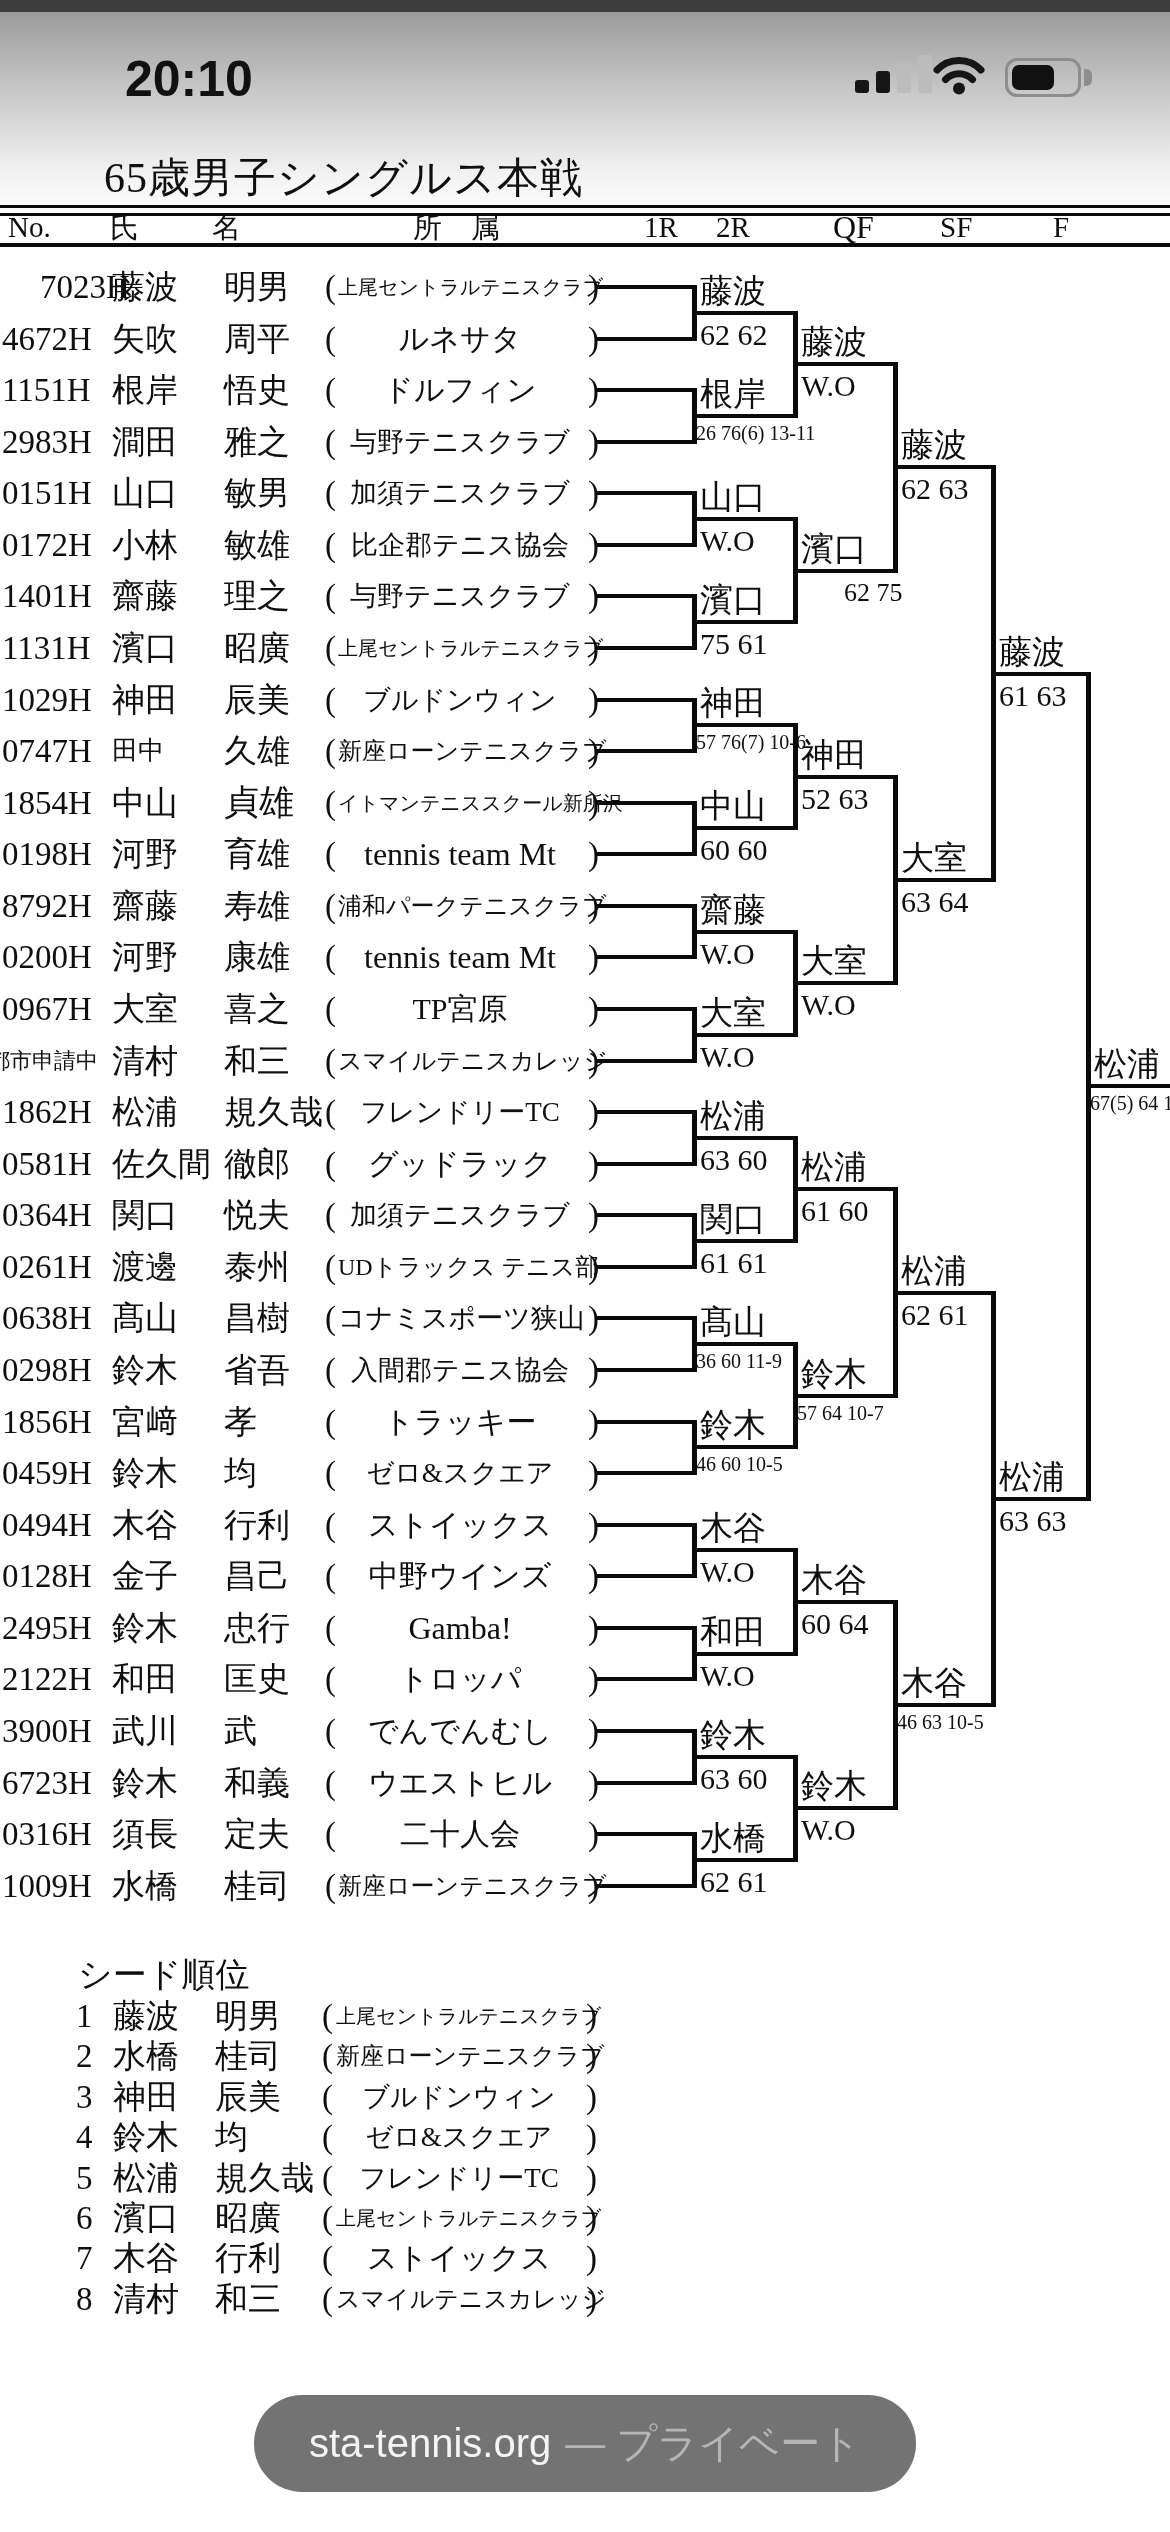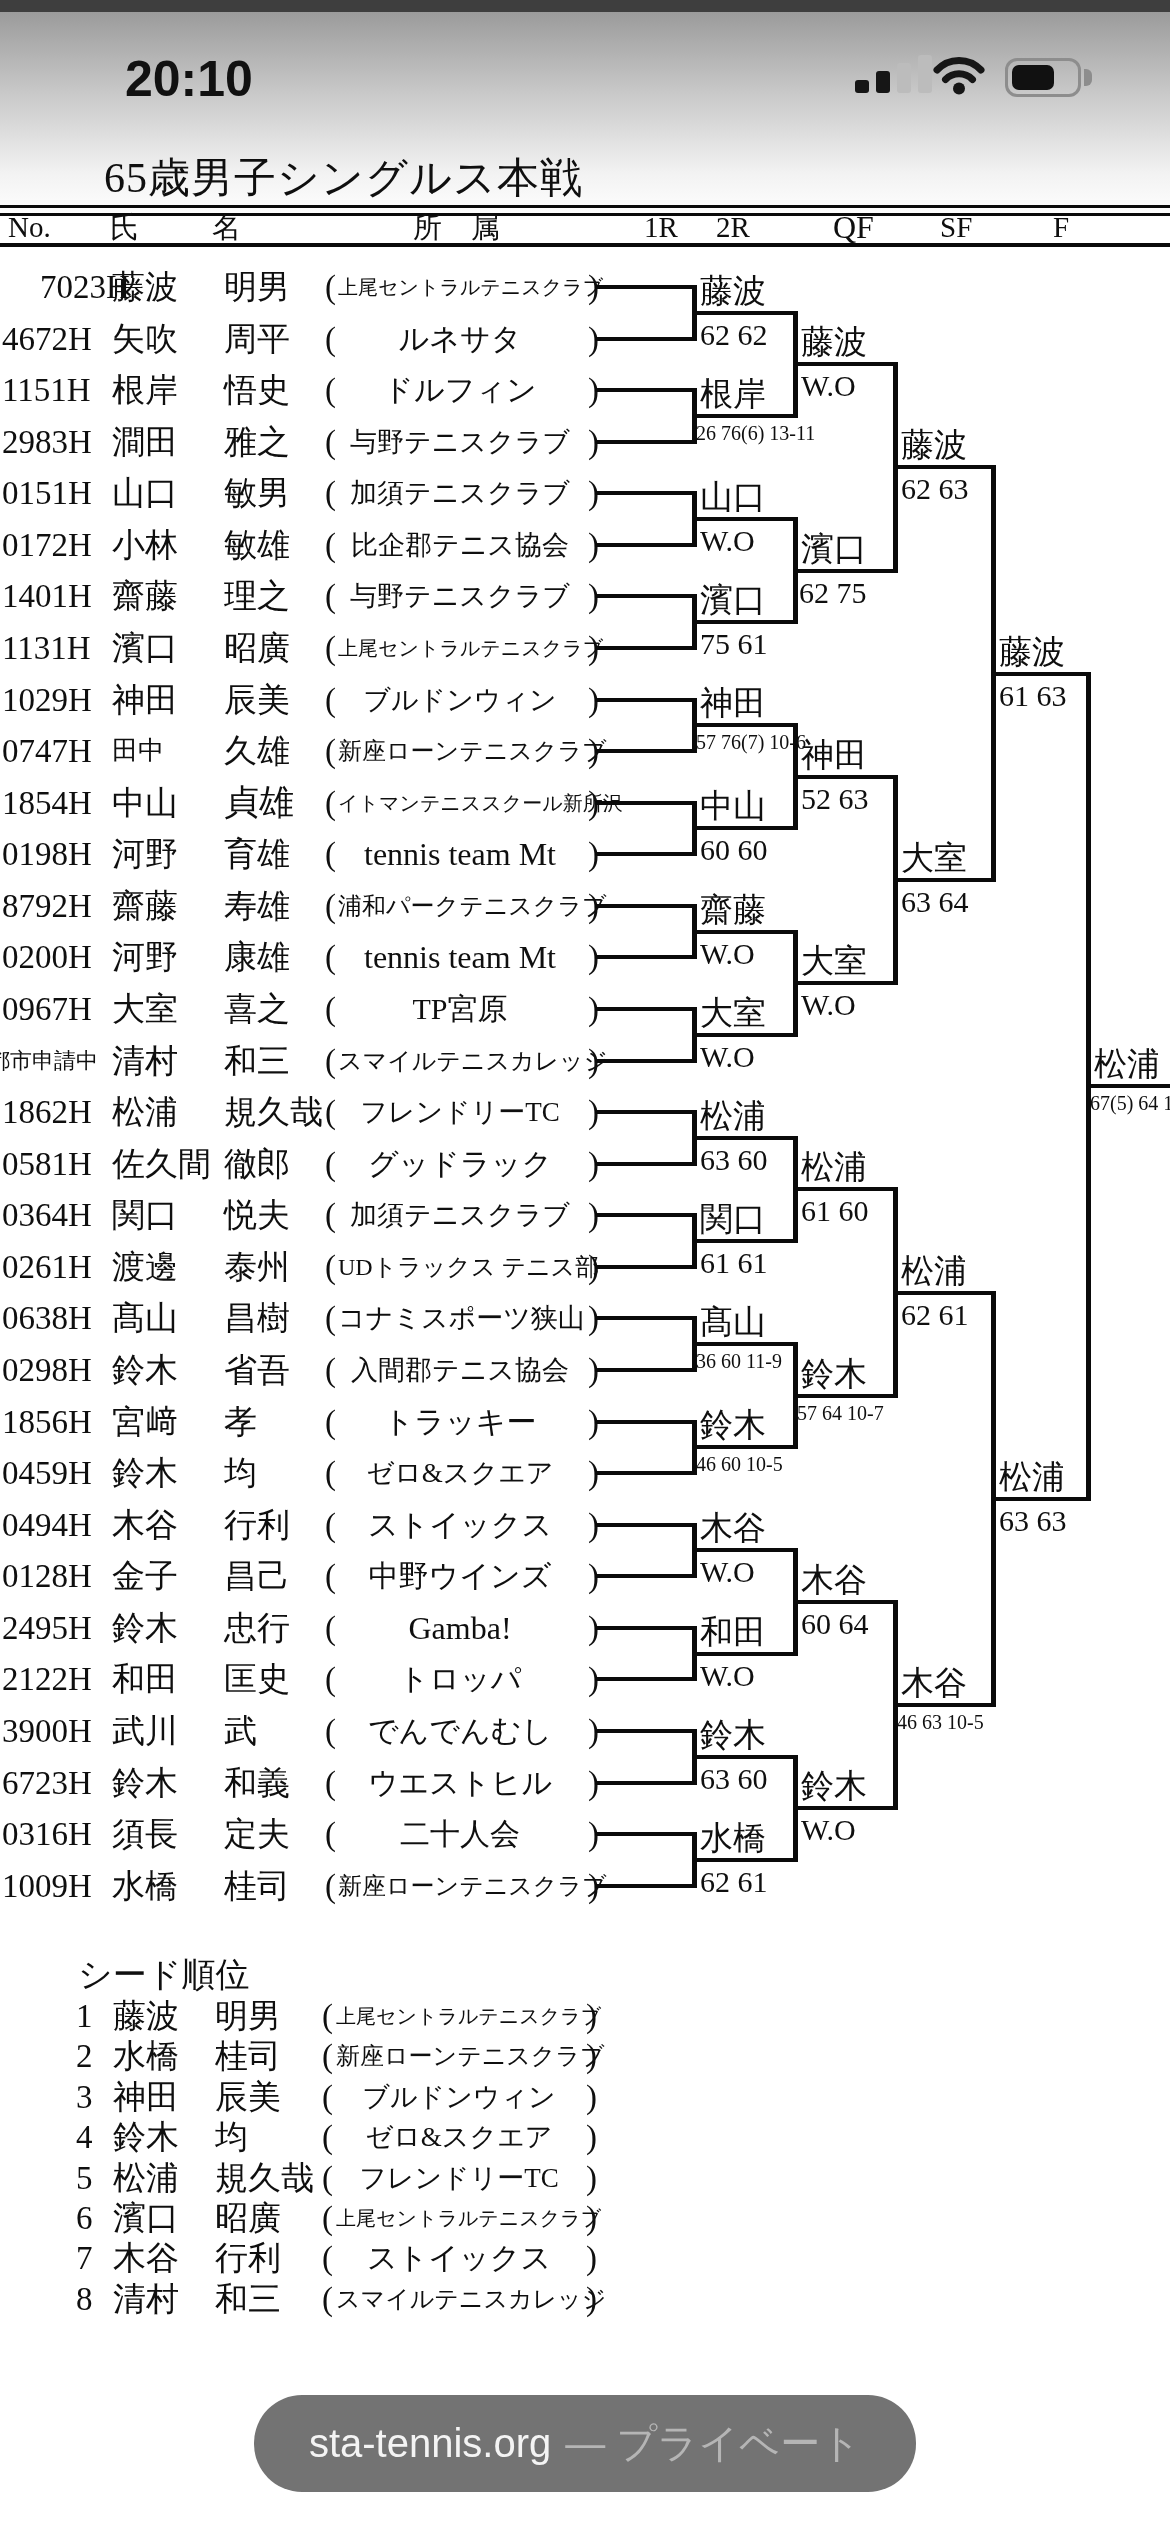--- a/index.html
+++ b/index.html
@@ -439,21 +439,21 @@
     <div class="hl" style="left: 692px; top: 1857.88px; width: 106px; height: 4px;"></div>
     <div class="t" style="left: 700px; top: 1817.88px; height: 40px; line-height: 40px; font-size: 33px;">水橋</div>
     <div class="t" style="left: 700px; top: 1863.88px; height: 36px; line-height: 36px; font-size: 30px;">62 61</div>
     <div class="vl" style="left: 793px; top: 310.785px; width: 5px; height: 107.14px;"></div>
     <div class="hl" style="left: 793px; top: 362.355px; width: 105px; height: 4px;"></div>
     <div class="t" style="left: 801px; top: 322.355px; height: 40px; line-height: 40px; font-size: 33px;">藤波</div>
     <div class="t" style="left: 801px; top: 368.355px; height: 36px; line-height: 36px; font-size: 30px;">W.O</div>
     <div class="vl" style="left: 793px; top: 517.065px; width: 5px; height: 107.14px;"></div>
     <div class="hl" style="left: 793px; top: 568.635px; width: 105px; height: 4px;"></div>
     <div class="t" style="left: 801px; top: 528.635px; height: 40px; line-height: 40px; font-size: 33px;">濱口</div>
-    <div class="t" style="left: 799px; top: 574.635px; height: 36px; line-height: 36px; font-size: 30px;">62 75</div>
+    <div class="t" style="left: 844px; top: 574.635px; height: 36px; line-height: 36px; font-size: 26px;">62 75</div>
     <div class="vl" style="left: 793px; top: 723.345px; width: 5px; height: 107.14px;"></div>
     <div class="hl" style="left: 793px; top: 774.915px; width: 105px; height: 4px;"></div>
     <div class="t" style="left: 801px; top: 734.915px; height: 40px; line-height: 40px; font-size: 33px;">神田</div>
     <div class="t" style="left: 801px; top: 780.915px; height: 36px; line-height: 36px; font-size: 30px;">52 63</div>
     <div class="vl" style="left: 793px; top: 929.625px; width: 5px; height: 107.14px;"></div>
     <div class="hl" style="left: 793px; top: 981.195px; width: 105px; height: 4px;"></div>
     <div class="t" style="left: 801px; top: 941.195px; height: 40px; line-height: 40px; font-size: 33px;">大室</div>
     <div class="t" style="left: 801px; top: 987.195px; height: 36px; line-height: 36px; font-size: 30px;">W.O</div>
     <div class="vl" style="left: 793px; top: 1135.9px; width: 5px; height: 107.14px;"></div>
     <div class="hl" style="left: 793px; top: 1187.47px; width: 105px; height: 4px;"></div>

